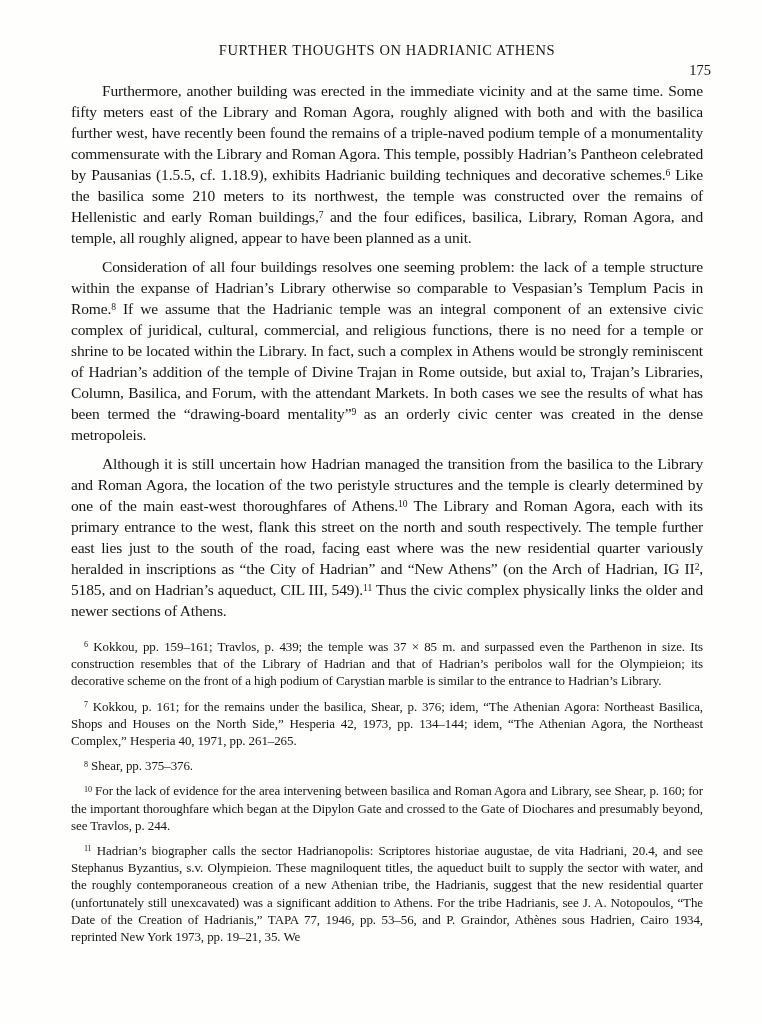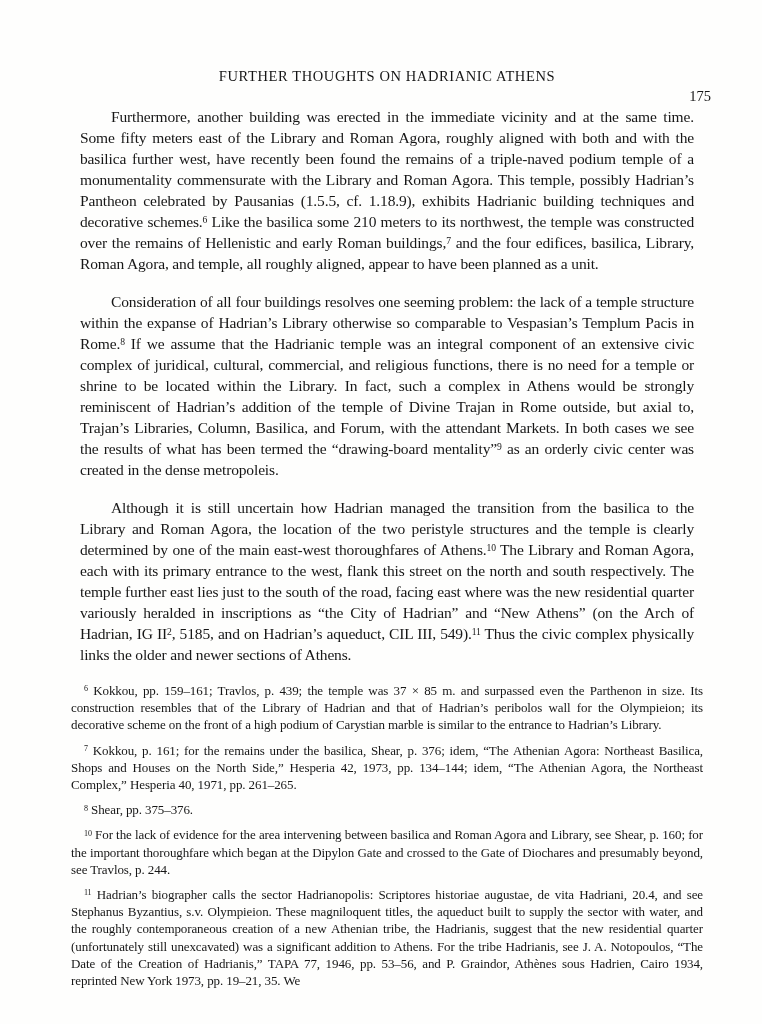--- a/index.html
+++ b/index.html
@@ -13,21 +13,21 @@
     height: 1024px;
     background: #fefefd;
     overflow: hidden;
     font-family: "Liberation Serif", "DejaVu Serif", serif;
     color: #161616;
     box-sizing: border-box;
   }
   .content {
     position: absolute;
     left: 63px;
-    top: 68px;
+    top: 42px;
     width: 648px;
   }
   .header {
     position: relative;
     width: 100%;
     height: 17px;
   }
   .running-title {
     text-align: center;
     font-size: 14.5px;
@@ -44,21 +44,21 @@
     margin-top: 20px;
   }
   .bodytext {
     margin-top: 21px;
     font-size: 15.5px;
     line-height: 21px;
     letter-spacing: -0.15px;
     text-align: justify;
   }
   .bodytext p.para {
-    margin: 17px;
+    margin: 8px;
     text-indent: 31px;
   }
   .footnotes {
     margin-top: 17px;
     font-size: 13px;
     line-height: 17.2px;
     letter-spacing: -0.1px;
     text-align: justify;
   }
   .footnotes p.fn {

